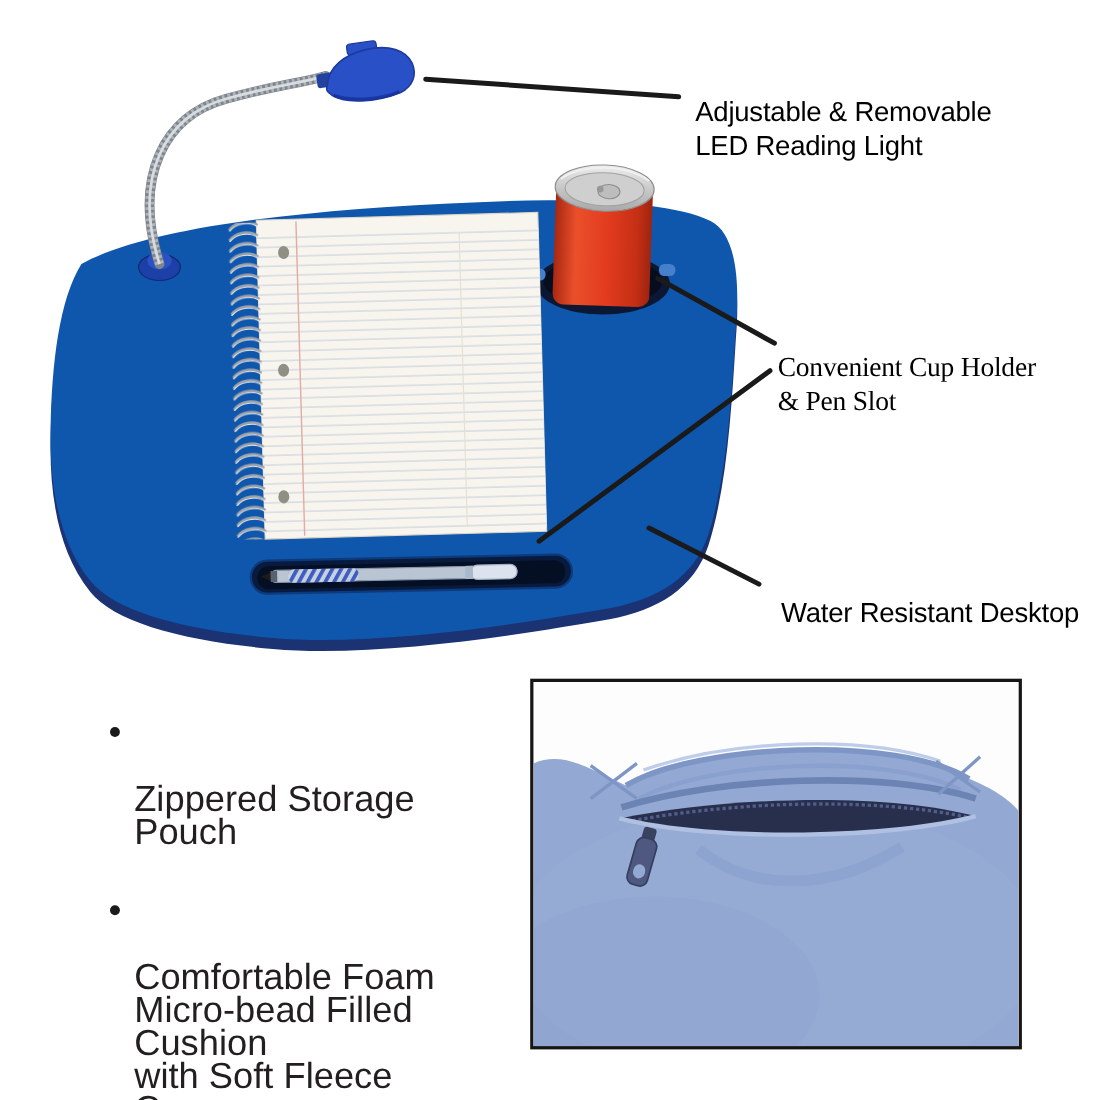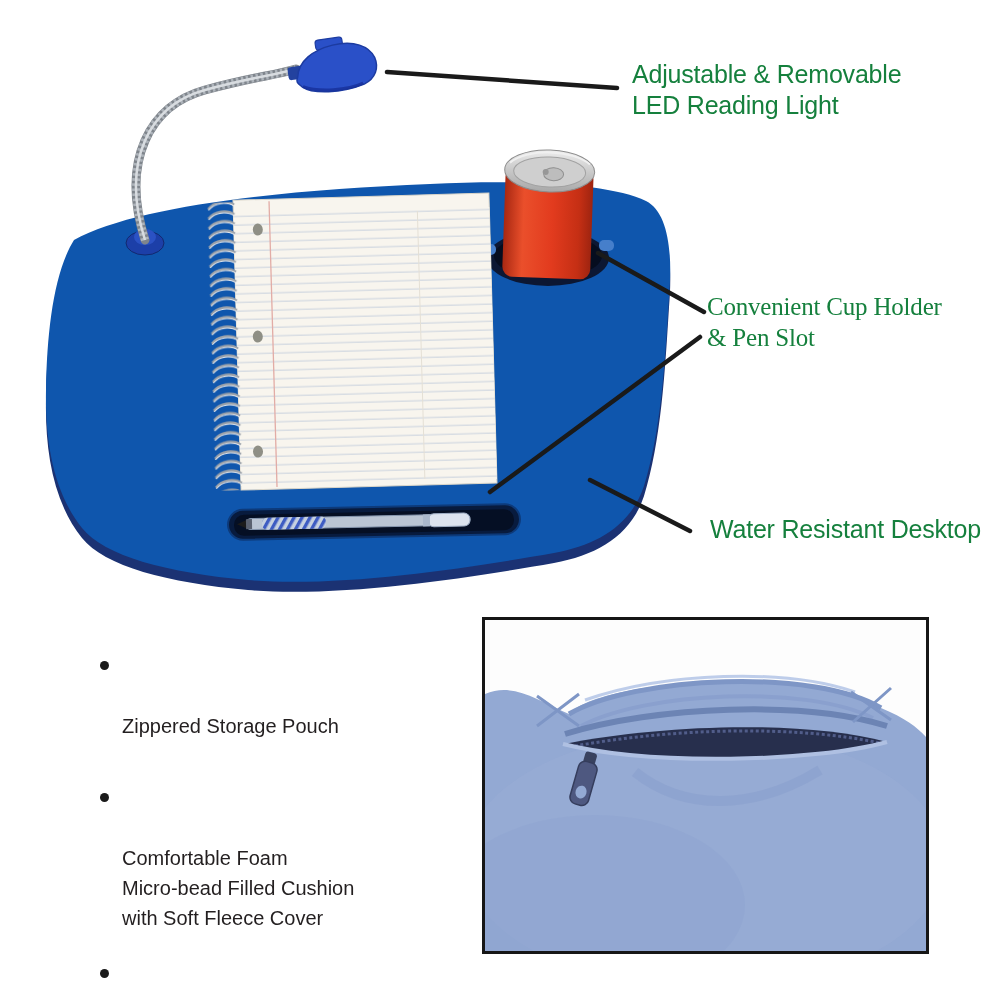--- a/index.html
+++ b/index.html
@@ -12,35 +12,36 @@
     color: #231F20;
     overflow: hidden;
   }
   .scene-svg { position:absolute; left:0; top:0; }
   .callout-label {
     position: absolute;
     font-size: 25px;
     line-height: 31px;
     letter-spacing: -0.2px;
     white-space: pre-line;
-    color: #15803d;
+    color: #000000;
+    margin-top: 28px;
   }
   #led-label     { left: 632px; top: 59px;  }
   #cup-label     { left: 707px; top: 291px; font-family: Liberation Serif, serif; }
   #desktop-label { left: 710px; top: 514px; }
 
   .features {
     position: absolute;
     left: 100px; top: 651px;
     width: 350px;
   }
   .feature-item {
     position: relative;
     padding-left: 22px;
-    font-size: 20px;
+    font-size: 33px;
     line-height: 30px;
     white-space: pre-line;
   }
   .feature-item:nth-child(1) { margin-bottom: 42px; }
   .feature-item:nth-child(2) { margin-bottom: 26px; }
   .bullet-dot {
     position: absolute;
     left: 0; top: 10px;
     width: 9px; height: 9px;
     border-radius: 50%;

